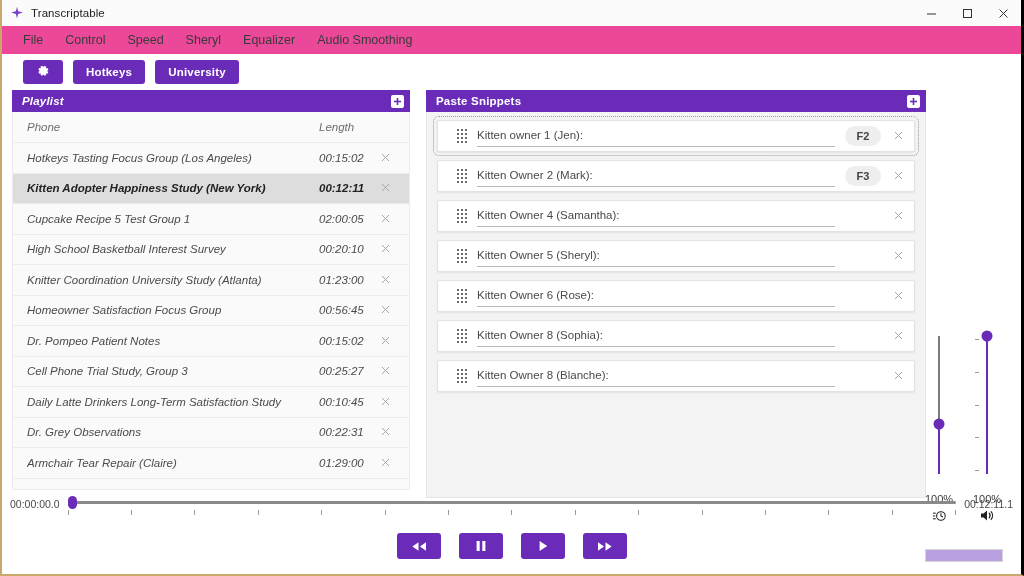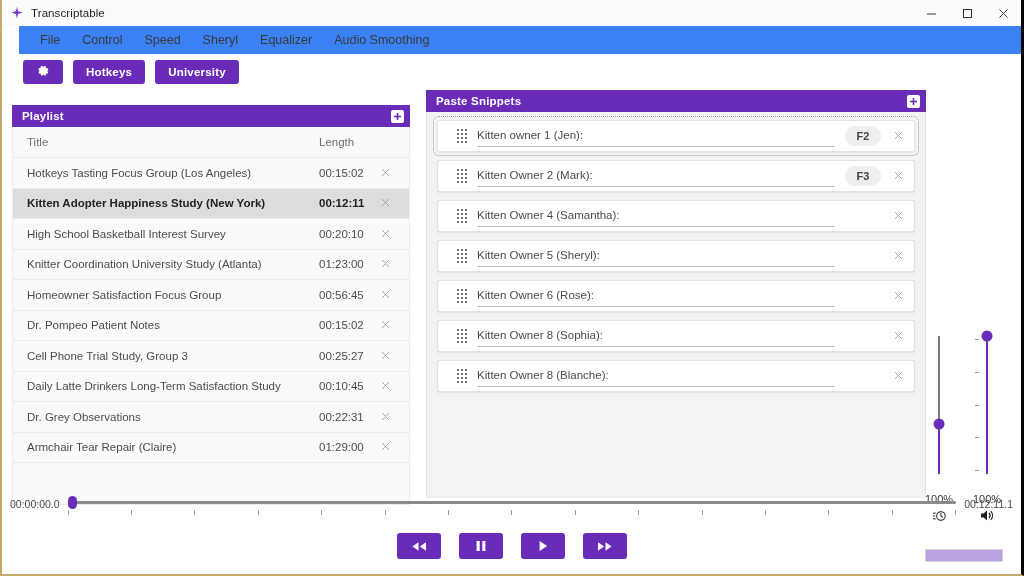--- a/index.html
+++ b/index.html
@@ -65,22 +65,21 @@
     color: #333;
   }
 
   
   .menubar {
     height: 28px;
     min-height: 28px;
     display: flex;
     align-items: center;
     padding-left: 10px;
-    background: #3b82f6;
-    margin-left: 17px;
+    background: #ec4899;
   }
   .menu-item {
     font-size: 12.5px;
     color: #3a3a3a;
     padding: 4px 11px;
     border-radius: 2px;
     white-space: nowrap;
   }
 
   
@@ -137,23 +136,24 @@
     font-size: 12px;
     font-weight: bold;
     line-height: 1;
   }
   .plus-box svg { display:block; }
 
   
   .playlist-panel {
     position: absolute;
     left: 10px;
-    top: 15px;
+    top: 0;
     width: 398px;
     height: 400px;
+    font-style: italic;
   }
   .playlist-body {
     background: #fafafa;
     border: 1px solid #ededed;
     border-top: none;
     height: 378px;
     box-sizing: border-box;
     overflow: hidden;
   }
   .pl-head-row {
@@ -486,36 +486,44 @@
         <span>Playlist</span>
         <span class="plus-box">
           <svg width="9" height="9" viewBox="0 0 9 9">
               <line x1="4.5" y1="1" x2="4.5" y2="8" stroke="#6a2cb8" stroke-width="1.6"></line>
               <line x1="1" y1="4.5" x2="8" y2="4.5" stroke="#6a2cb8" stroke-width="1.6"></line>
             </svg>
         </span>
       </div>
       <div class="playlist-body">
         <div class="pl-head-row">
-          <span class="pl-title">Title</span>
+          <span class="pl-title">Phone</span>
           <span class="pl-len">Length</span>
           <span class="pl-x"></span>
         </div>
         <div id="playlist-rows">
             <div class="pl-row">
               <span class="pl-title">Hotkeys Tasting Focus Group (Los Angeles)</span>
               <span class="pl-len">00:15:02</span>
               <span class="pl-x"><svg width="9" height="9" viewBox="0 0 9 9">
                   <line x1="1" y1="1" x2="8" y2="8" stroke="currentColor" stroke-width="1"></line>
                   <line x1="8" y1="1" x2="1" y2="8" stroke="currentColor" stroke-width="1"></line>
                 </svg></span>
             </div>
             <div class="pl-row selected">
               <span class="pl-title">Kitten Adopter Happiness Study (New York)</span>
               <span class="pl-len">00:12:11</span>
+              <span class="pl-x"><svg width="9" height="9" viewBox="0 0 9 9">
+                  <line x1="1" y1="1" x2="8" y2="8" stroke="currentColor" stroke-width="1"></line>
+                  <line x1="8" y1="1" x2="1" y2="8" stroke="currentColor" stroke-width="1"></line>
+                </svg></span>
+            </div>
+            <div class="pl-row">
+              <span class="pl-title">Cupcake Recipe 5 Test Group 1</span>
+              <span class="pl-len">02:00:05</span>
               <span class="pl-x"><svg width="9" height="9" viewBox="0 0 9 9">
                   <line x1="1" y1="1" x2="8" y2="8" stroke="currentColor" stroke-width="1"></line>
                   <line x1="8" y1="1" x2="1" y2="8" stroke="currentColor" stroke-width="1"></line>
                 </svg></span>
             </div>
             <div class="pl-row">
               <span class="pl-title">High School Basketball Interest Survey</span>
               <span class="pl-len">00:20:10</span>
               <span class="pl-x"><svg width="9" height="9" viewBox="0 0 9 9">
                   <line x1="1" y1="1" x2="8" y2="8" stroke="currentColor" stroke-width="1"></line>

